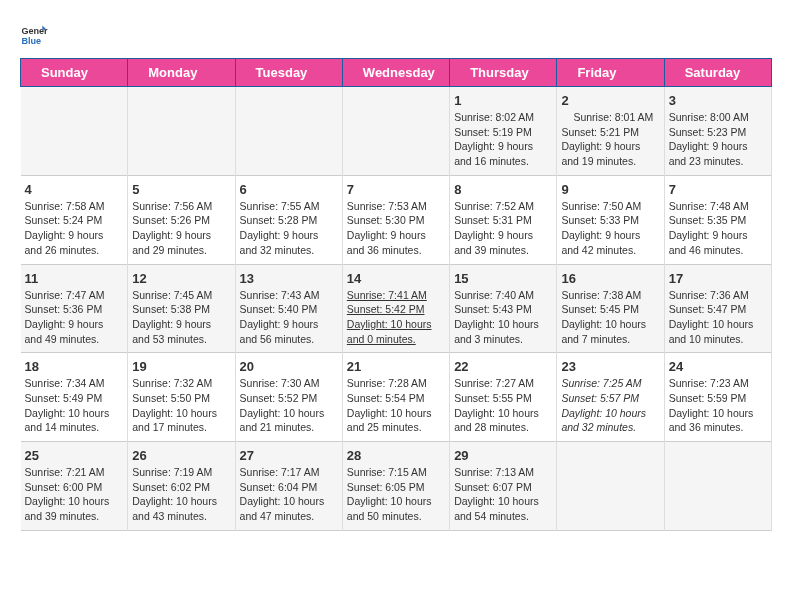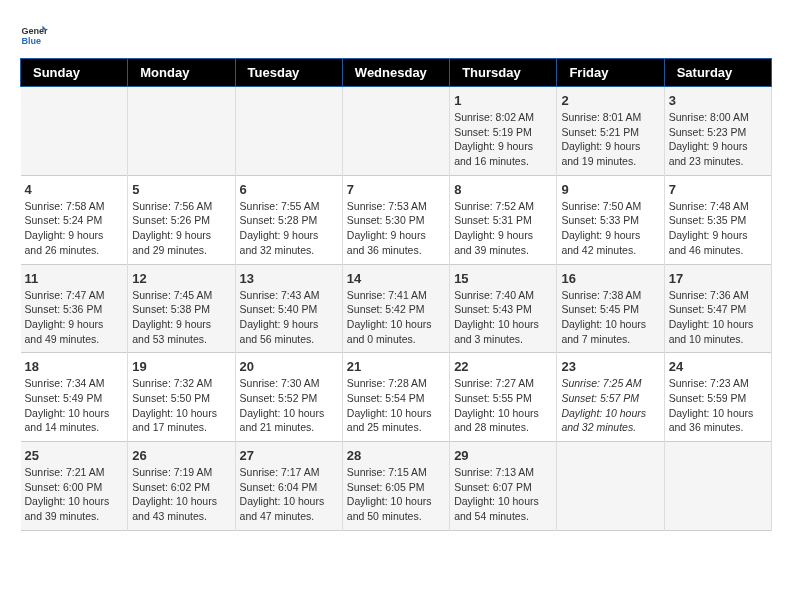--- a/index.html
+++ b/index.html
@@ -36,25 +36,25 @@
     .subtitle {
       font-size: 16px;
       color: #555;
     }
     table {
       width: 100%;
       border-collapse: collapse;
       table-layout: fixed;
     }
     thead tr th {
-      background: #000000;
+      background: #ec4899;
       color: #fff;
       font-size: 13px;
       font-weight: bold;
-      padding: 6px 12px;
+      padding: 6px 20px;
       text-align: left;
       border: 1px solid #1e5aa0;
     }
     tbody tr {
       border-bottom: 1px solid #ccc;
     }
     tbody tr td {
       vertical-align: top;
       padding: 6px 4px;
       font-size: 11px;
@@ -111,21 +111,21 @@
   </thead>
   <tbody id="calendar-body">
   <tr>
         <td></td>
         <td></td>
         <td></td>
         <td></td>
         <td><span class="day-num">1</span><span class="cell-text" style="white-space: pre-line;">Sunrise: 8:02 AM
 Sunset: 5:19 PM
 Daylight: 9 hours and 16 minutes.</span></td>
-        <td><span class="day-num">2</span><span class="cell-text" style="white-space: pre-line;">Sunrise: 8:01 AM
+        <td><span class="day-num">2</span><span class="cell-text" style="white-space: pre-line; margin-left: 12px;">Sunrise: 8:01 AM
 Sunset: 5:21 PM
 Daylight: 9 hours and 19 minutes.</span></td>
         <td><span class="day-num">3</span><span class="cell-text" style="white-space: pre-line;">Sunrise: 8:00 AM
 Sunset: 5:23 PM
 Daylight: 9 hours and 23 minutes.</span></td>
       </tr>
       <tr>
         <td><span class="day-num">4</span><span class="cell-text" style="white-space: pre-line;">Sunrise: 7:58 AM
 Sunset: 5:24 PM
 Daylight: 9 hours and 26 minutes.</span></td>
@@ -151,21 +151,21 @@
       <tr>
         <td><span class="day-num">11</span><span class="cell-text" style="white-space: pre-line;">Sunrise: 7:47 AM
 Sunset: 5:36 PM
 Daylight: 9 hours and 49 minutes.</span></td>
         <td><span class="day-num">12</span><span class="cell-text" style="white-space: pre-line;">Sunrise: 7:45 AM
 Sunset: 5:38 PM
 Daylight: 9 hours and 53 minutes.</span></td>
         <td><span class="day-num">13</span><span class="cell-text" style="white-space: pre-line;">Sunrise: 7:43 AM
 Sunset: 5:40 PM
 Daylight: 9 hours and 56 minutes.</span></td>
-        <td><span class="day-num">14</span><span class="cell-text" style="white-space: pre-line;">Sunrise: 7:41 AM
+        <td><span class="day-num">14</span><span class="cell-text" style="white-space: pre-line; text-decoration: underline;">Sunrise: 7:41 AM
 Sunset: 5:42 PM
 Daylight: 10 hours and 0 minutes.</span></td>
         <td><span class="day-num">15</span><span class="cell-text" style="white-space: pre-line;">Sunrise: 7:40 AM
 Sunset: 5:43 PM
 Daylight: 10 hours and 3 minutes.</span></td>
         <td><span class="day-num">16</span><span class="cell-text" style="white-space: pre-line;">Sunrise: 7:38 AM
 Sunset: 5:45 PM
 Daylight: 10 hours and 7 minutes.</span></td>
         <td><span class="day-num">17</span><span class="cell-text" style="white-space: pre-line;">Sunrise: 7:36 AM
 Sunset: 5:47 PM

